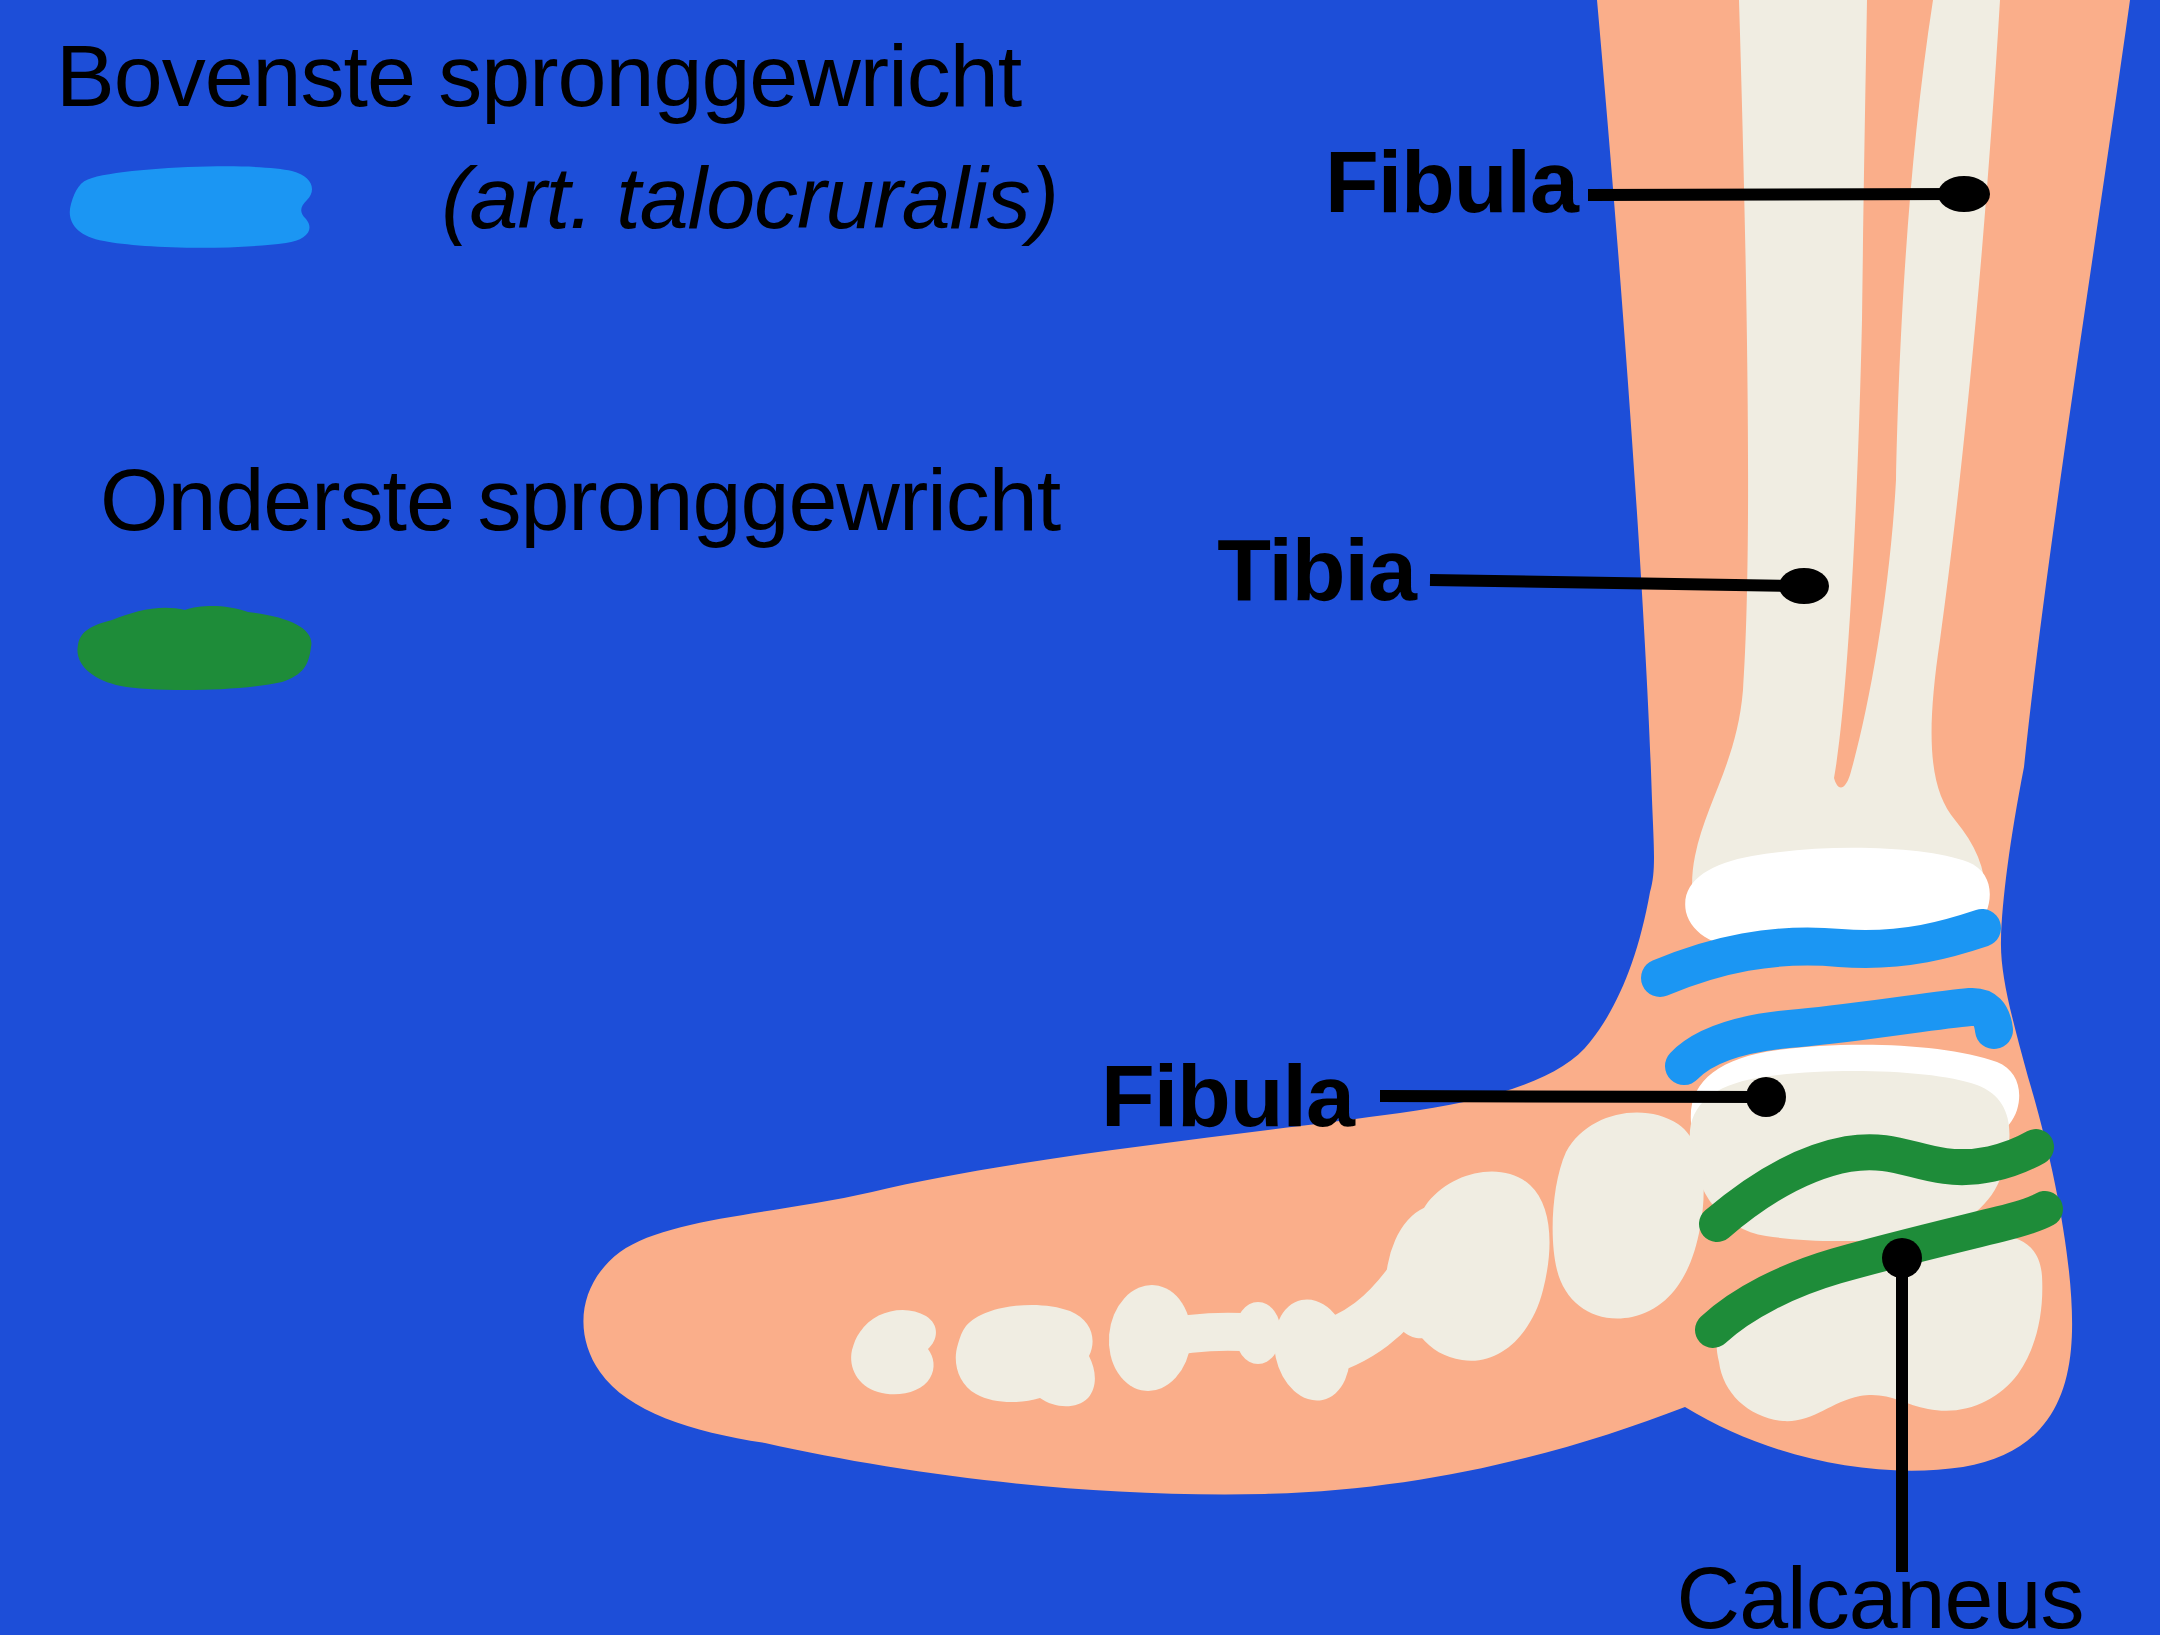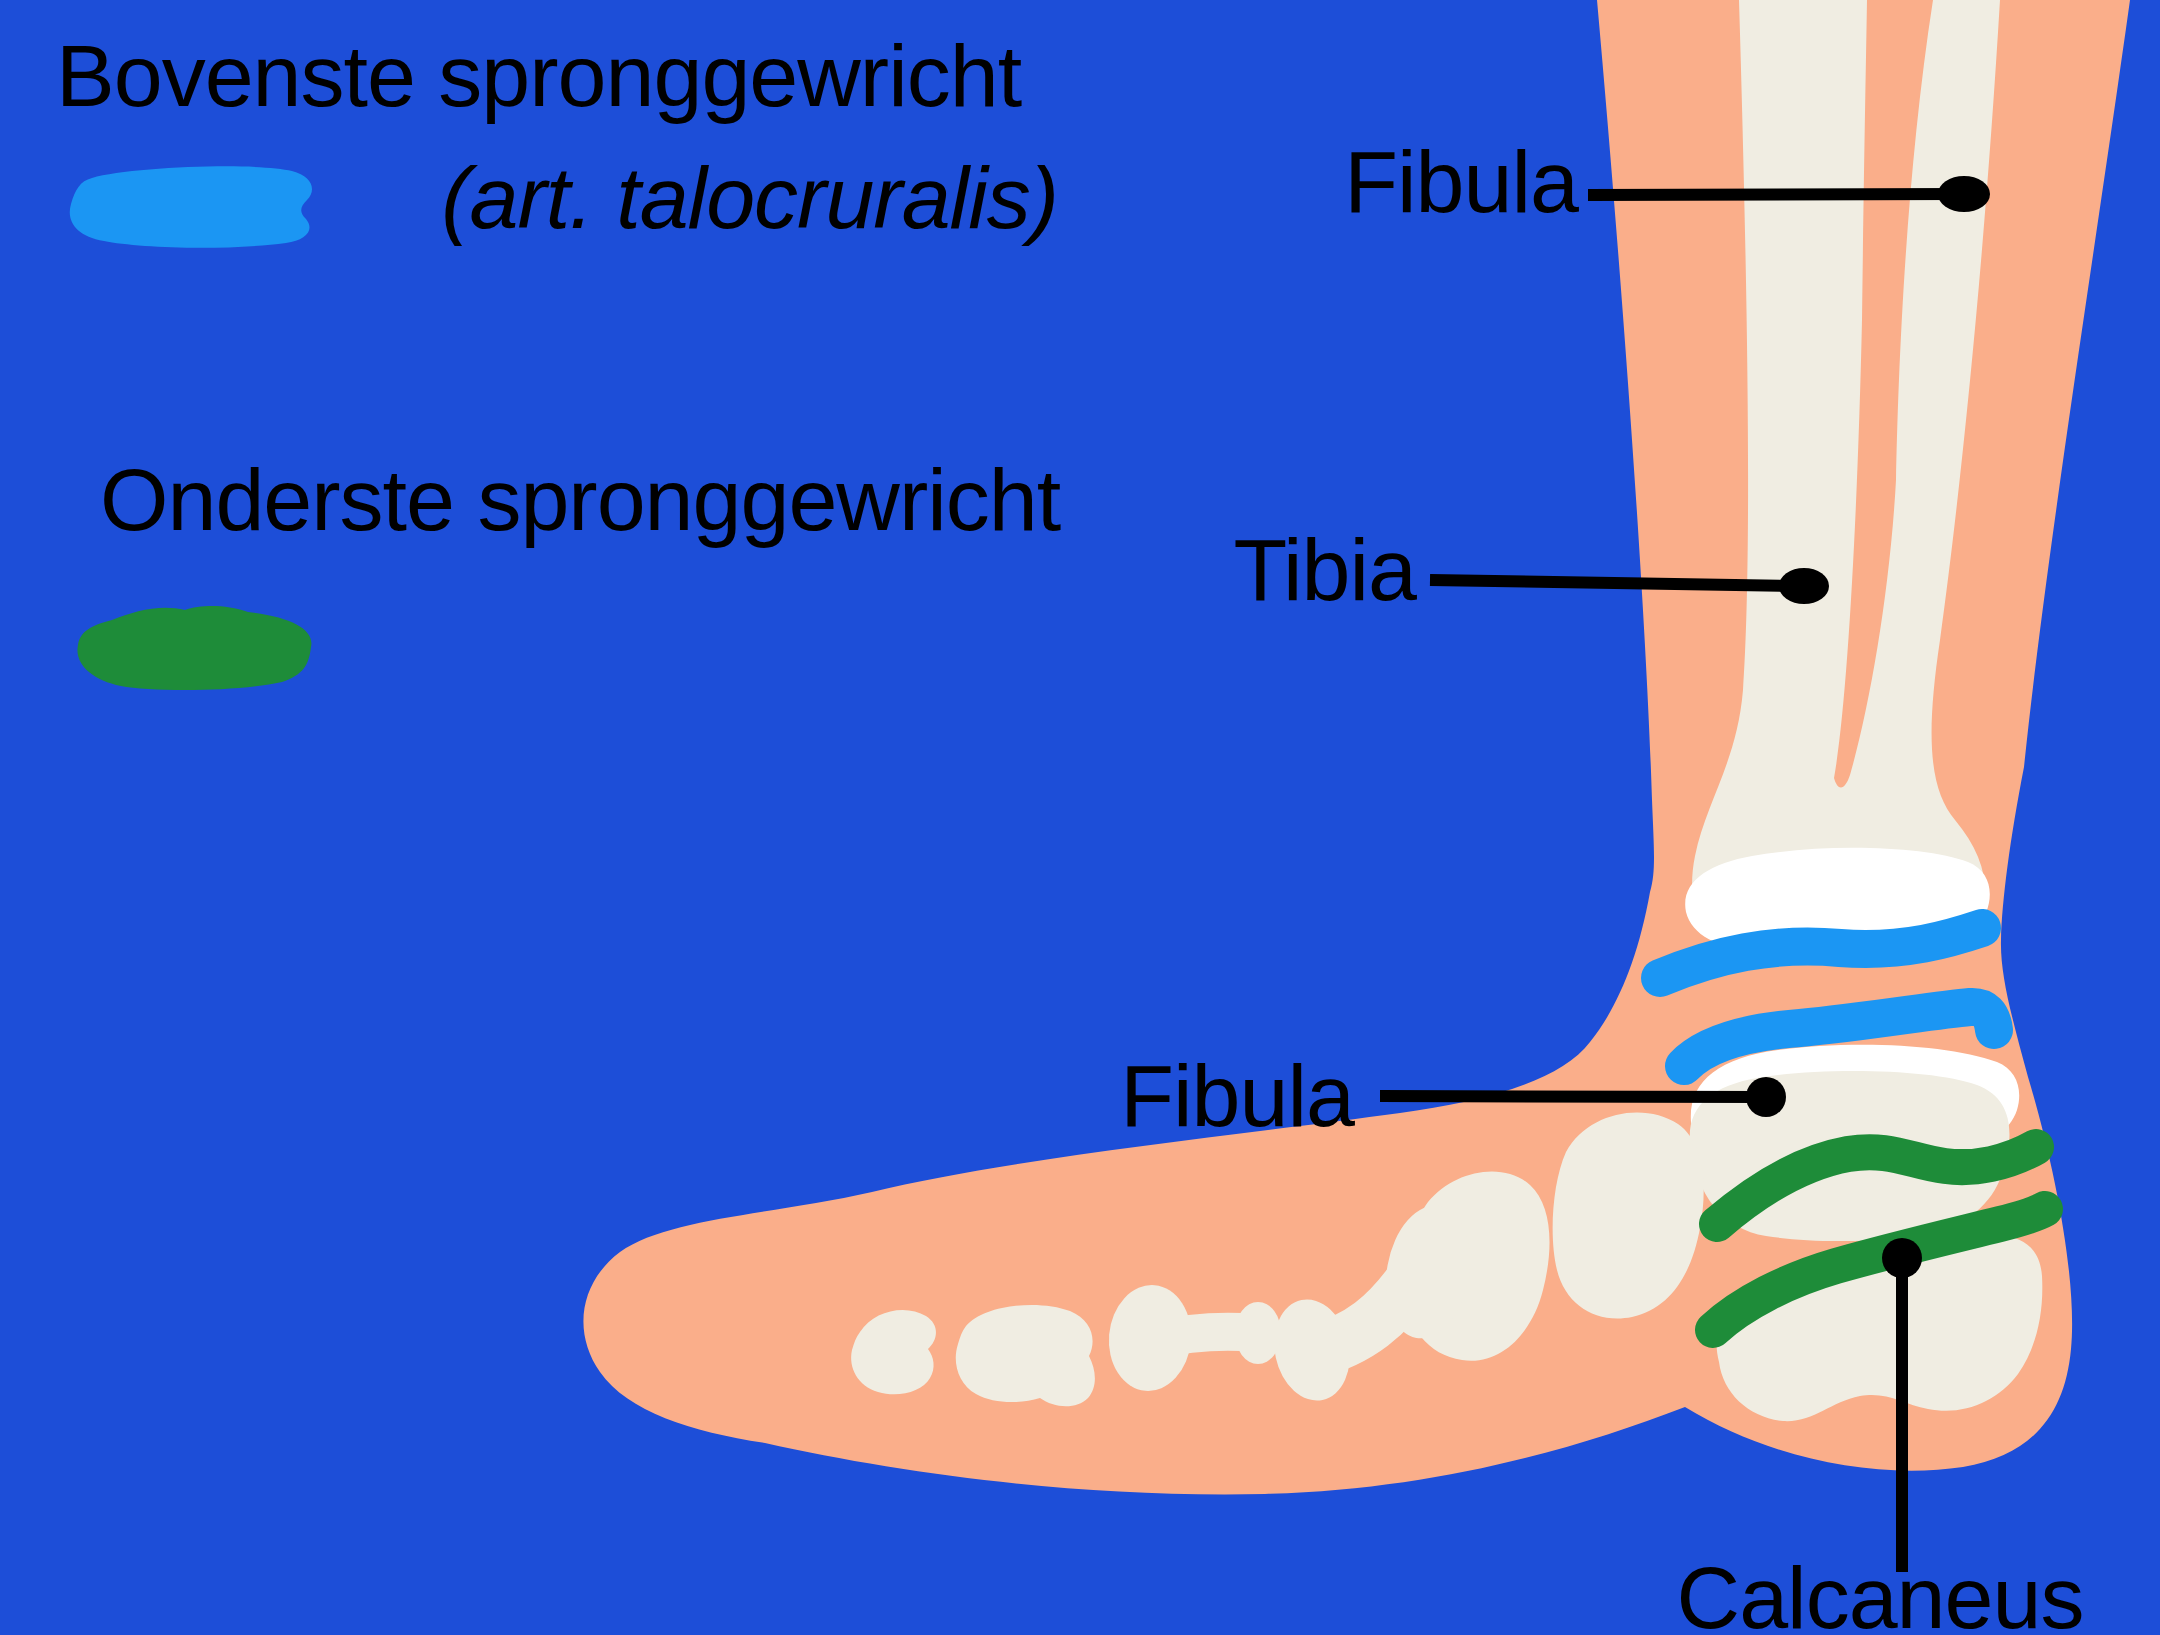--- a/index.html
+++ b/index.html
@@ -24,21 +24,21 @@
   }
   .txt {
     position: absolute;
     color: #000000;
     font-size: 88px;
     line-height: 1.05;
     white-space: nowrap;
     letter-spacing: -1px;
   }
   .italic { font-style: italic; margin-left: 12px; }
-  .ra { text-align: left; }
+  .ra { text-align: left; font-weight: bold; }
 
   #legend-title-upper   { left: 56px;  top: 30px; }
   #legend-latin-upper   { right: 1102px; top: 152px; }
   #legend-title-lower   { left: 56px;  top: 454px; margin-left: 44px; }
   #legend-latin-lower   { right: 1096px; top: 580px; }
 
   #label-fibula    { right: 582px; top: 136px; }
   #label-tibia     { right: 744px; top: 524px; }
   #label-talus     { right: 806px; top: 1050px; }
   #label-calcaneus { left: 1660px; top: 1552px; width: 440px; text-align: center; }

